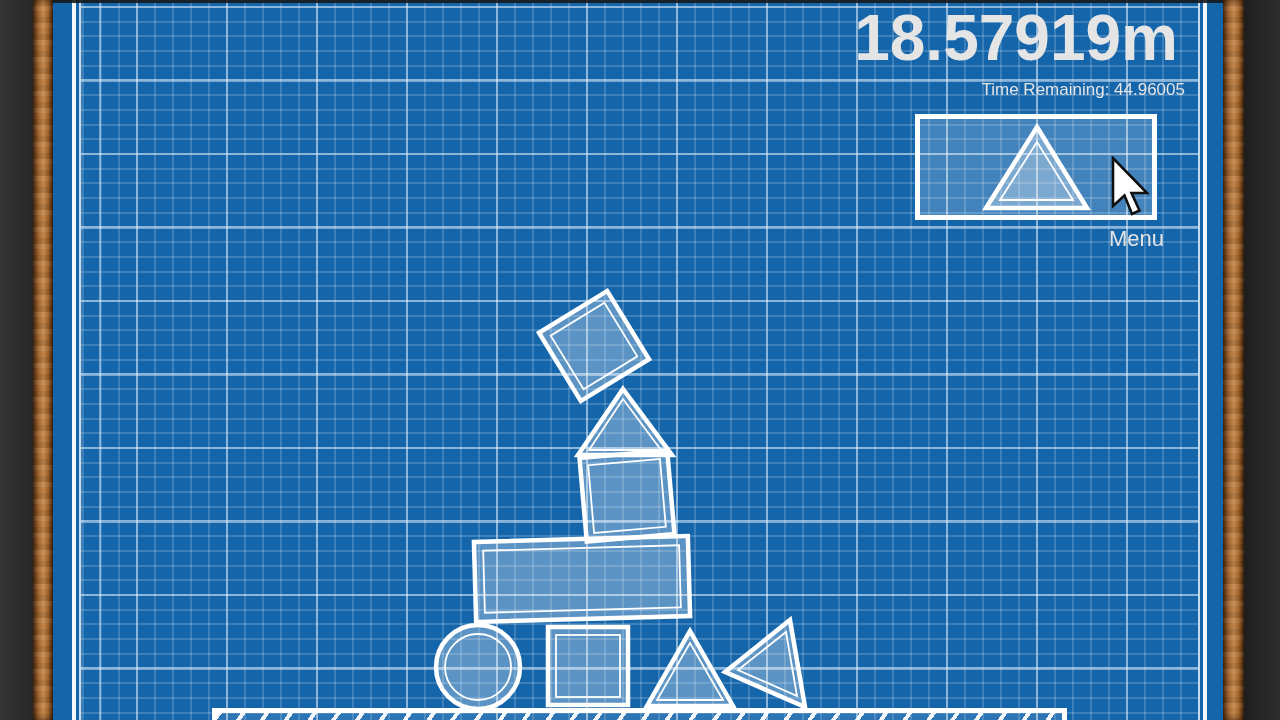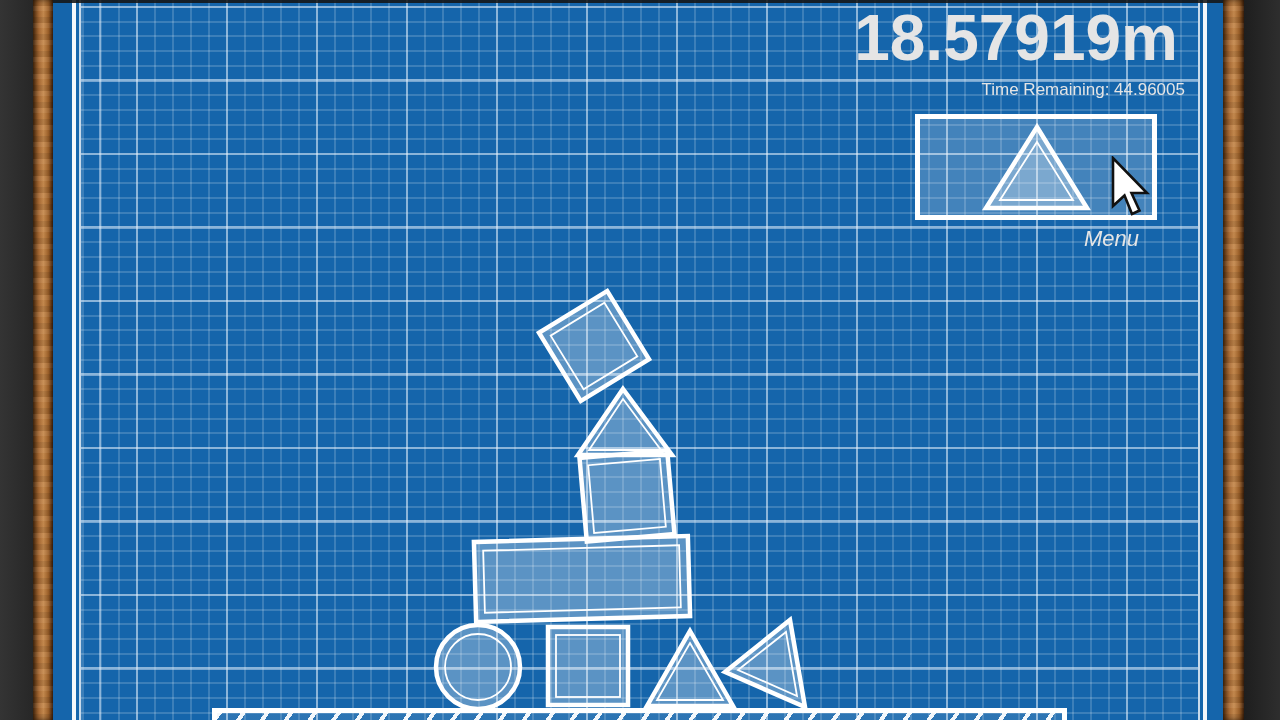--- a/index.html
+++ b/index.html
@@ -49,21 +49,21 @@
   #shapes-layer{position:absolute;left:0;top:0;z-index:4;pointer-events:auto;}
   #shapes-layer .outer{fill:var(--shape-fill,rgba(255,255,255,0.30));stroke:#fff;stroke-width:4.5;stroke-linejoin:miter;}
   #shapes-layer .inner{fill:none;stroke:#fff;stroke-width:1.8;stroke-linejoin:miter;}
   
   .score{position:absolute;top:5px;right:128px;font-size:64px;font-weight:bold;line-height:1.05;z-index:5;letter-spacing:0;}
   .time{position:absolute;top:80px;right:121px;font-size:17px;z-index:5;}
   .preview-box{
     position:absolute;left:915px;top:114px;width:242px;height:106px;z-index:3;
     box-sizing:border-box;border:5px solid #fff;background:rgba(255,255,255,0.20);
   }
-  .menu-label{position:absolute;left:1084px;top:226px;width:80px;text-align:left;font-size:22px;z-index:5;cursor:pointer;font-style:italic;}
+  .menu-label{position:absolute;left:1084px;top:226px;width:80px;text-align:right;font-size:22px;z-index:5;cursor:pointer;}
   .cursor{position:absolute;z-index:6;}
 </style>
 </head>
 <body>
 
 <div class="stage">
   <div class="side-panel left"></div>
   <div class="side-panel right"></div>
   <div class="wood left"></div>
   <div class="wood right"></div>

